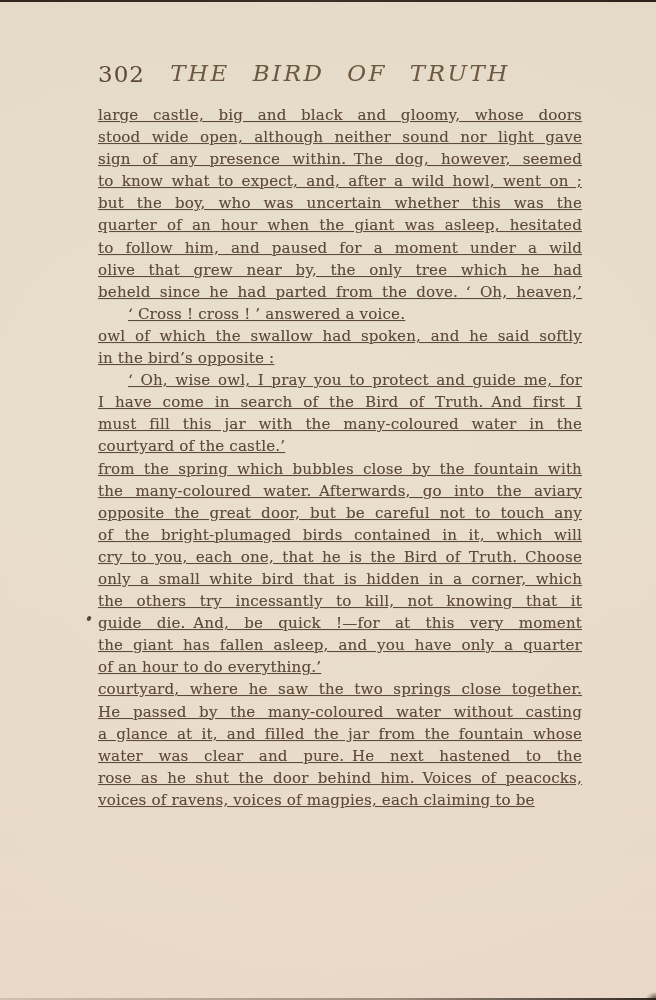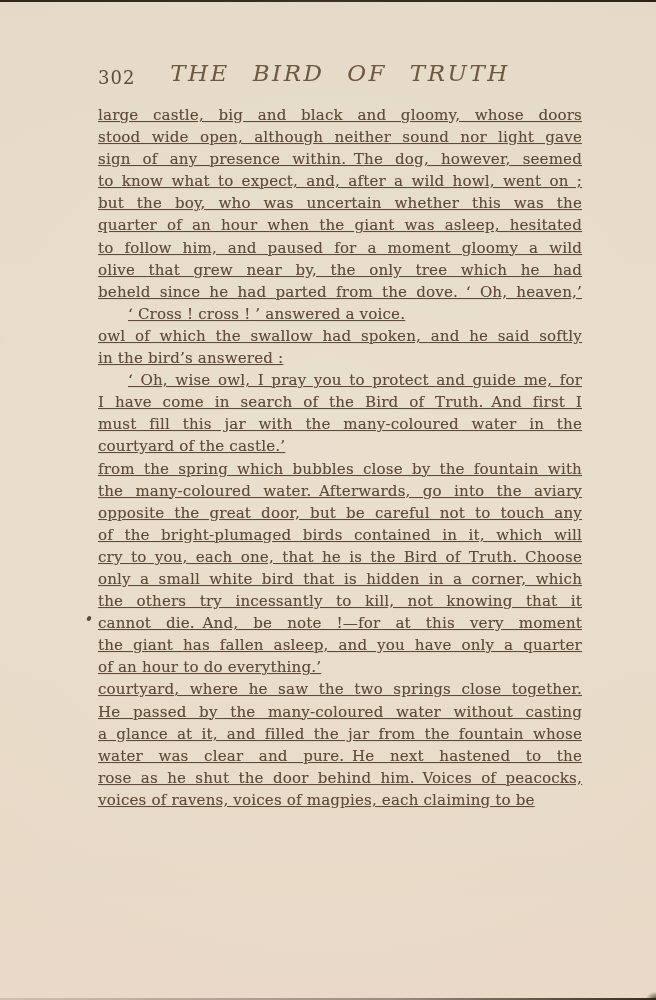--- a/index.html
+++ b/index.html
@@ -38,22 +38,22 @@
   .header-row {
     position: absolute;
     left: 98px;
     top: 60px;
     width: 484px;
     height: 26px;
   }
   .page-number {
     position: absolute;
     left: 0;
-    top: 7px;
-    font-size: 18px;
+    top: 1px;
+    font-size: 23px;
     letter-spacing: 1px;
     color: var(--ink, #5d4a37);
   }
   .running-title {
     position: absolute;
     left: 0; right: 0;
     top: 0;
     text-align: center;
     font-style: italic;
     font-size: 23px;
@@ -110,46 +110,46 @@
 </div>
 
 <div class="textblock">
     <div class="paragraph">
       <div class="line">large castle, big and black and gloomy, whose doors</div>
       <div class="line">stood wide open, although neither sound nor light gave</div>
       <div class="line">sign of any presence within. The dog, however, seemed</div>
       <div class="line">to know what to expect, and, after a wild howl, went on ;</div>
       <div class="line">but the boy, who was uncertain whether this was the</div>
       <div class="line">quarter of an hour when the giant was asleep, hesitated</div>
-      <div class="line">to follow him, and paused for a moment gloomy a wild</div>
+      <div class="line">to follow him, and paused for a moment under a wild</div>
       <div class="line">olive that grew near by, the only tree which he had</div>
       <div class="line">beheld since he had parted from the dove. ‘ Oh, heaven,’</div>
     </div>
     <div class="paragraph">
       <div class="line last indent">‘ Cross ! cross ! ’ answered a voice.</div>
     </div>
     <div class="paragraph">
       <div class="line">owl of which the swallow had spoken, and he said softly</div>
-      <div class="line last">in the bird’s answered :</div>
+      <div class="line last">in the bird’s opposite :</div>
     </div>
     <div class="paragraph">
       <div class="line indent">‘ Oh, wise owl, I pray you to protect and guide me, for</div>
       <div class="line">I have come in search of the Bird of Truth. And first I</div>
       <div class="line">must fill this jar with the many-coloured water in the</div>
       <div class="line last">courtyard of the castle.’</div>
     </div>
     <div class="paragraph">
       <div class="line">from the spring which bubbles close by the fountain with</div>
       <div class="line">the many-coloured water. Afterwards, go into the aviary</div>
       <div class="line">opposite the great door, but be careful not to touch any</div>
       <div class="line">of the bright-plumaged birds contained in it, which will</div>
       <div class="line">cry to you, each one, that he is the Bird of Truth. Choose</div>
       <div class="line">only a small white bird that is hidden in a corner, which</div>
       <div class="line">the others try incessantly to kill, not knowing that it</div>
-      <div class="line">cannot die. And, be note !—for at this very moment</div>
+      <div class="line">guide die. And, be quick !—for at this very moment</div>
       <div class="line">the giant has fallen asleep, and you have only a quarter</div>
       <div class="line last">of an hour to do everything.’</div>
     </div>
     <div class="paragraph">
       <div class="line">courtyard, where he saw the two springs close together.</div>
       <div class="line">He passed by the many-coloured water without casting</div>
       <div class="line">a glance at it, and filled the jar from the fountain whose</div>
       <div class="line">water was clear and pure. He next hastened to the</div>
       <div class="line">rose as he shut the door behind him. Voices of peacocks,</div>
       <div class="line last">voices of ravens, voices of magpies, each claiming to be</div>

